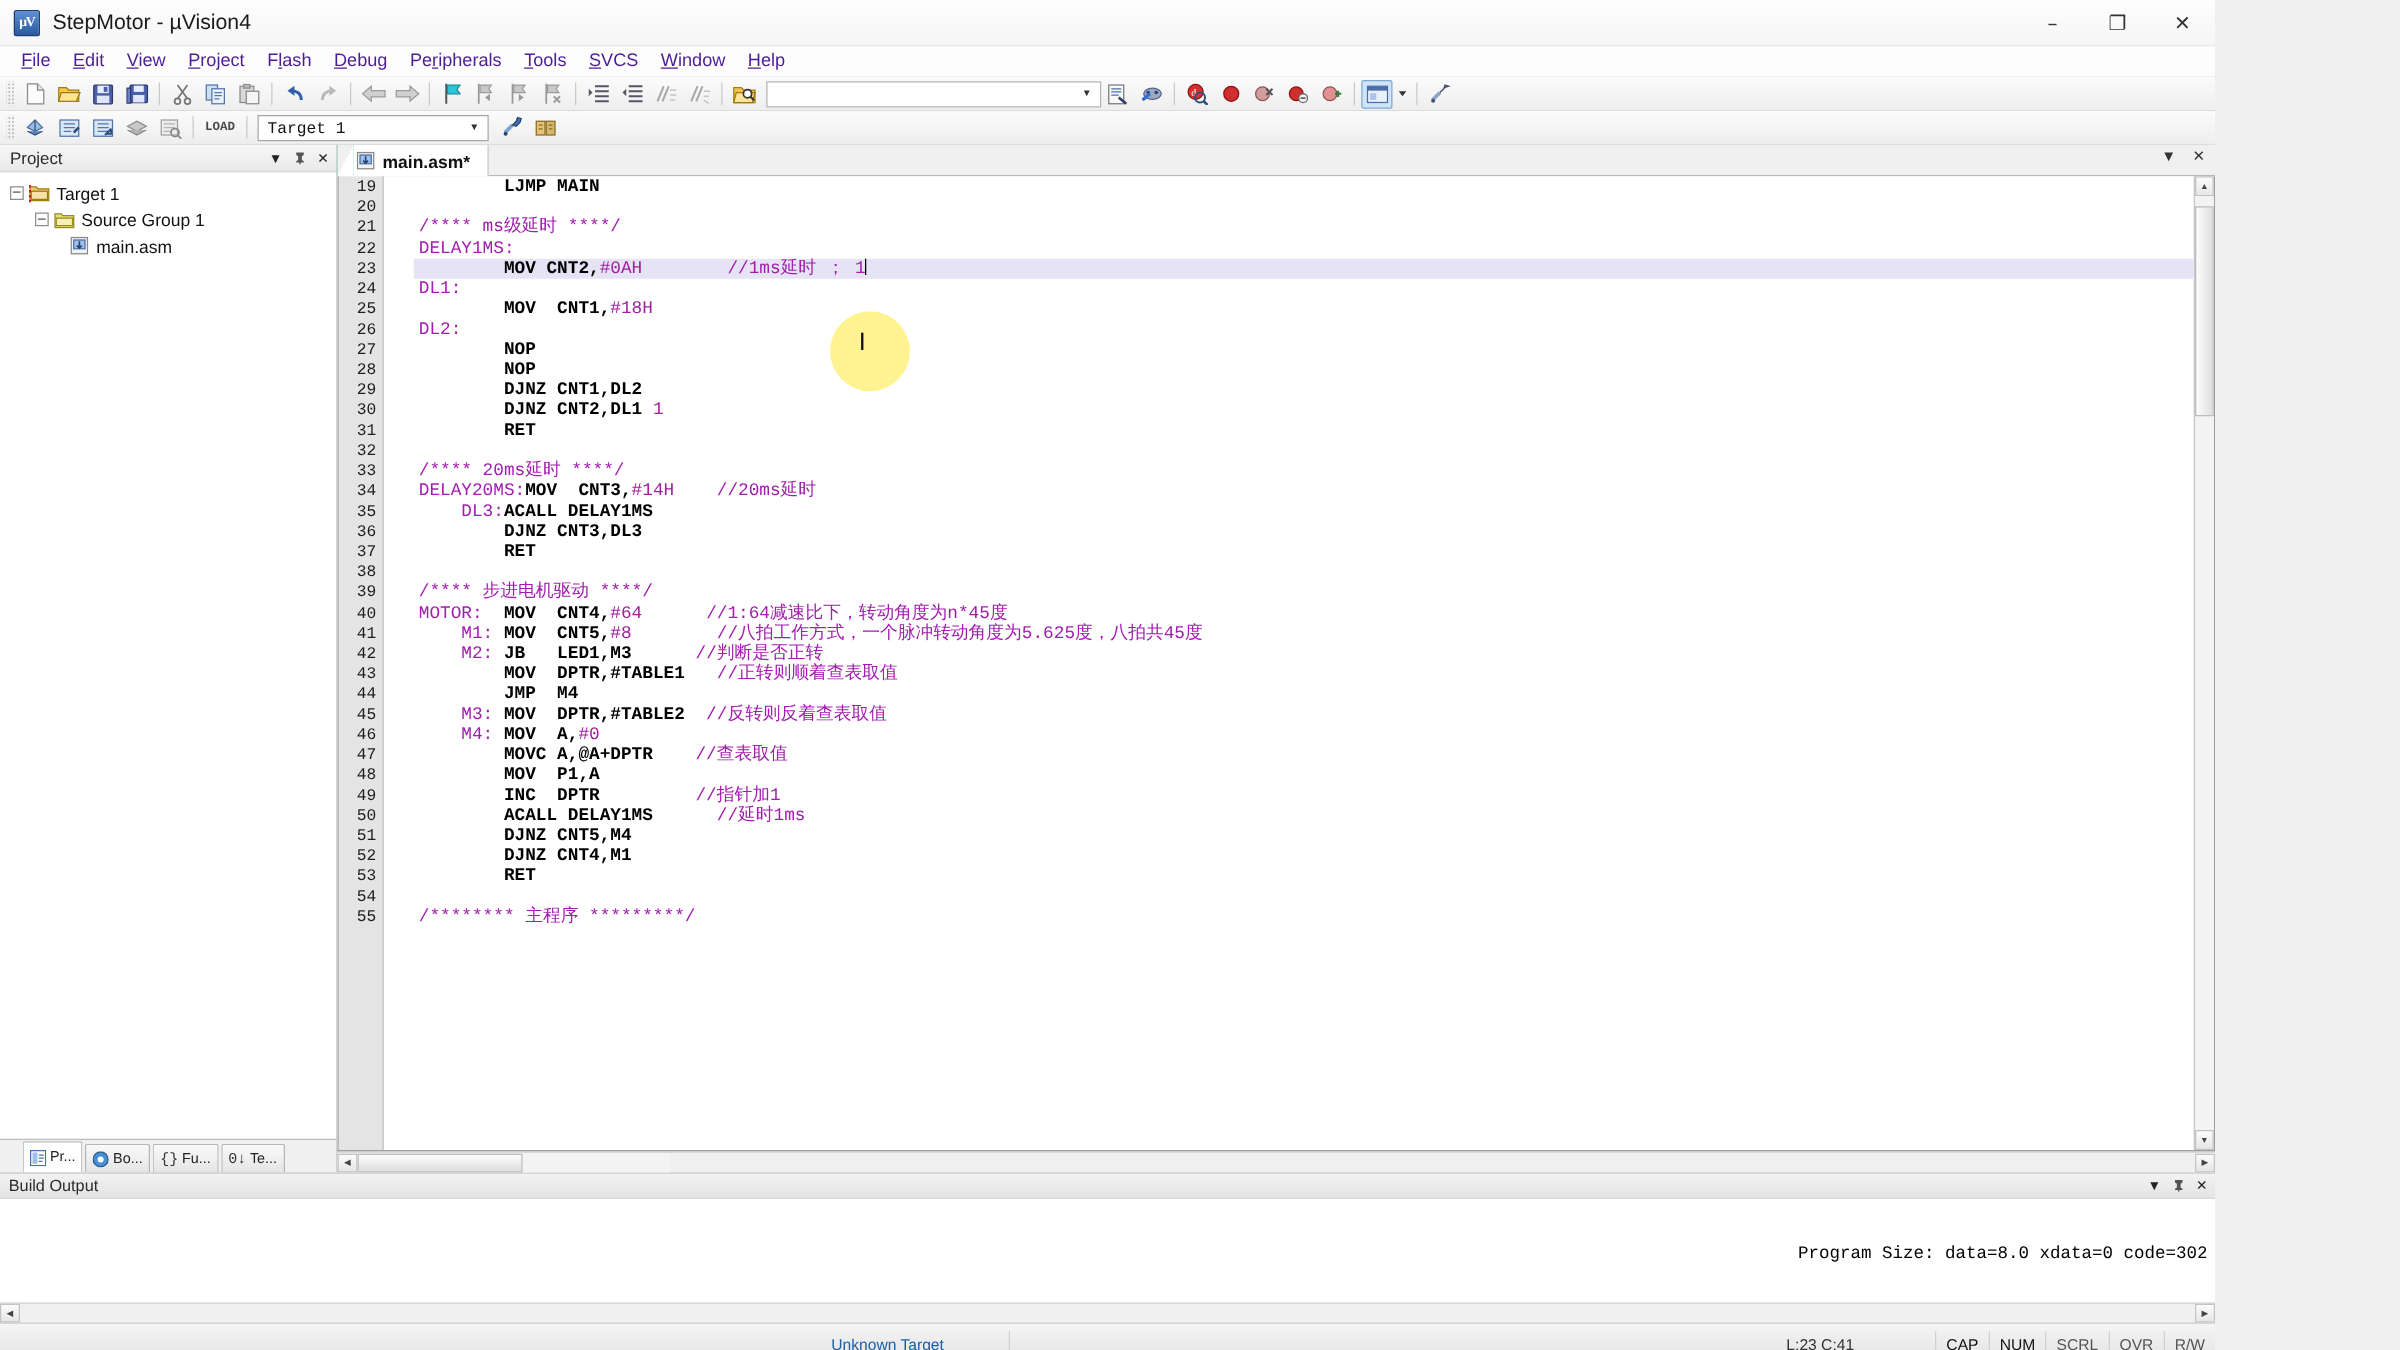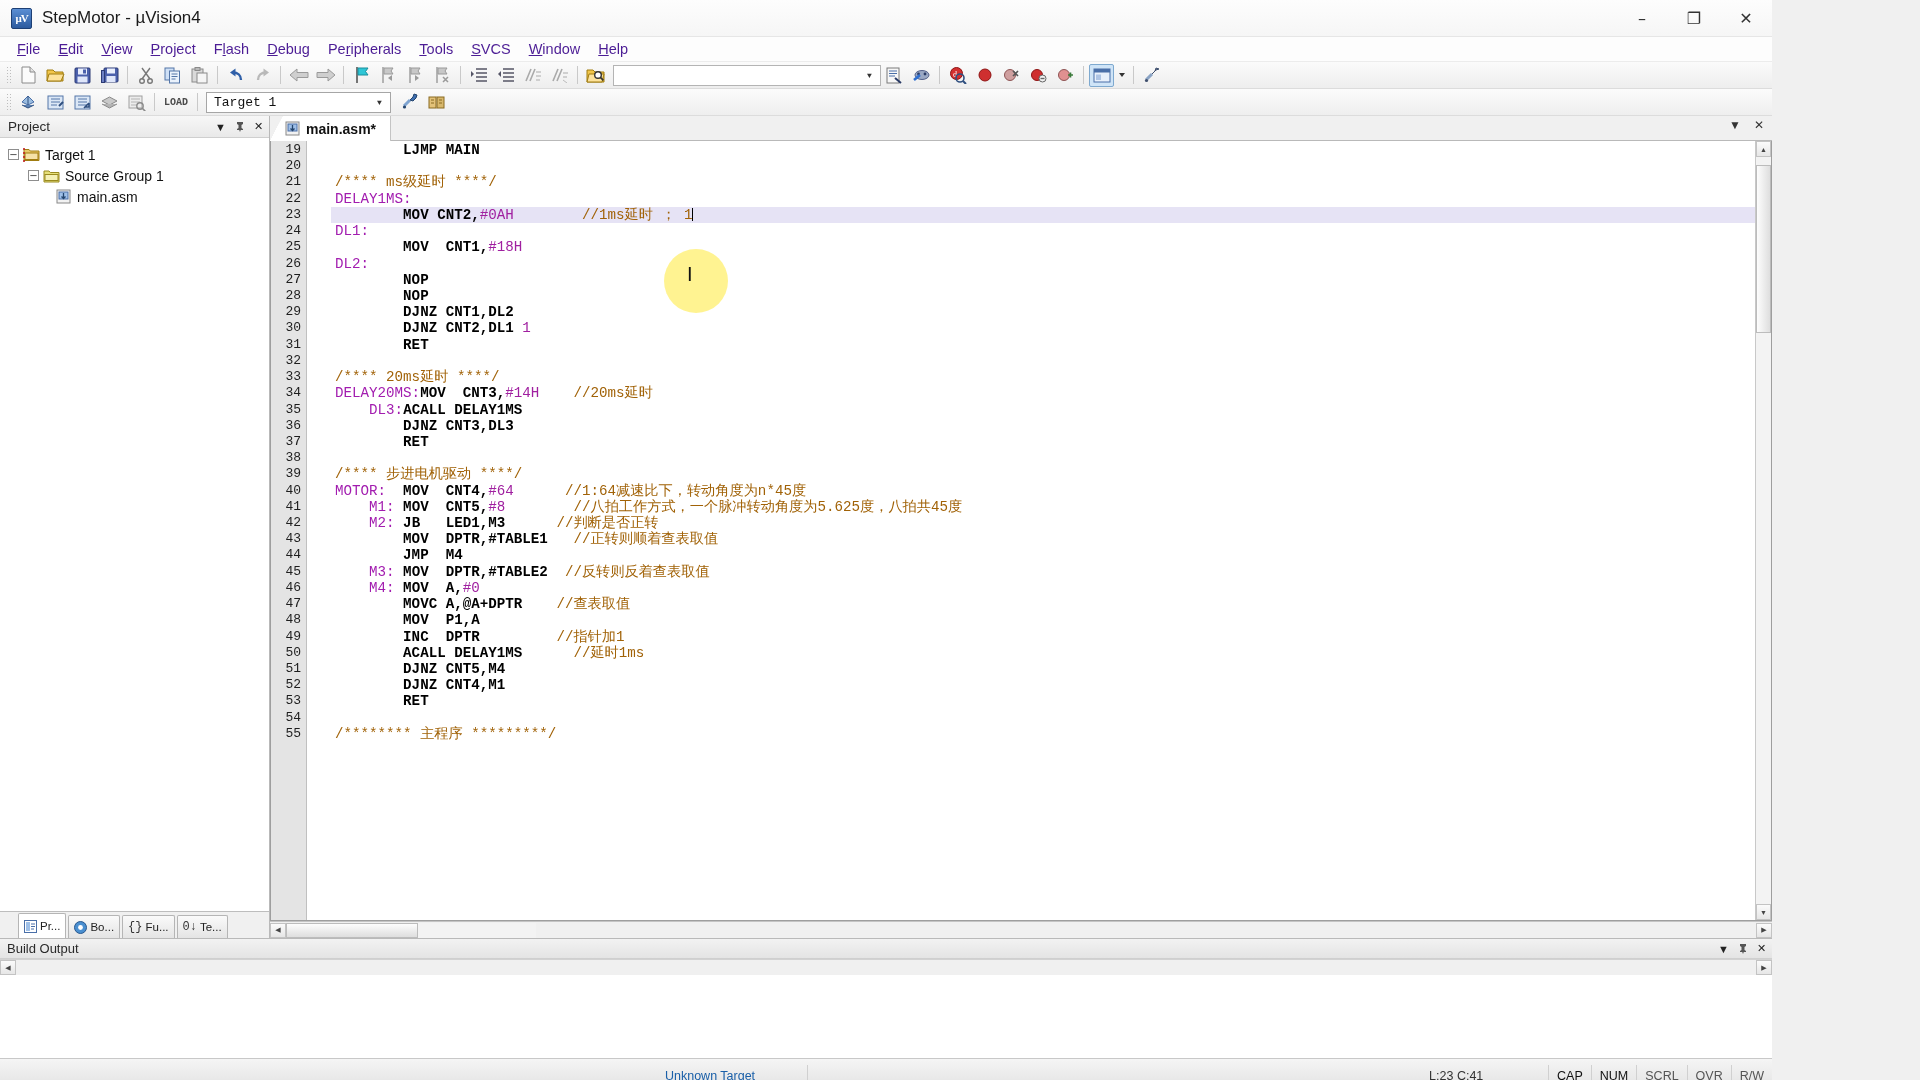--- a/index.html
+++ b/index.html
@@ -319,21 +319,21 @@
     position: relative;
     color: #000;
   }
   .cline {
     height: 16.22px;
     line-height: 16.22px;
     padding-left: 4px;
     margin-left: 24px;
   }
   .cline.hl { background: #e6e3f5; }
-  .c-com { color: #a16207; }
+  .c-com { color: #a21caf; }
   .c-lbl { color: #a21caf; }
   .c-kw  { color: #000; font-weight: bold; }
   .c-num { color: #a020a0; }
   .c-op  { color: #000; }
   .caret {
     display: inline-block;
     width: 1px;
     height: 13px;
     background: #000;
     vertical-align: -2px;
@@ -969,20 +969,25 @@
       <span>Build Output</span>
       <span class="spacer"></span>
       <span class="ph-btn">▼</span>
       <span class="ph-btn">
         <svg width="10" height="11" viewBox="0 0 10 11">
             <path d="M2 1h6v2l-1.5 1v3L8 8v1H5.8L5 11l-.8-2H2V8l1.5-1V4L2 3z" fill="#555"></path>
           </svg>
       </span>
       <span class="ph-btn">✕</span>
     </div>
+    <div class="build-body">
+      <div>Program Size: data=8.0 xdata=0 code=302</div>
+      
+      
+    </div>
     <div class="build-hscroll">
       <div class="hs-btn">◀</div>
       <div style="flex:1"></div>
       <div class="hs-btn">▶</div>
     </div>
   </div>
 
   <div class="statusbar">
     <div class="sb-cell sb-flex"></div>
     <div class="sb-cell sb-target">Unknown Target</div>

